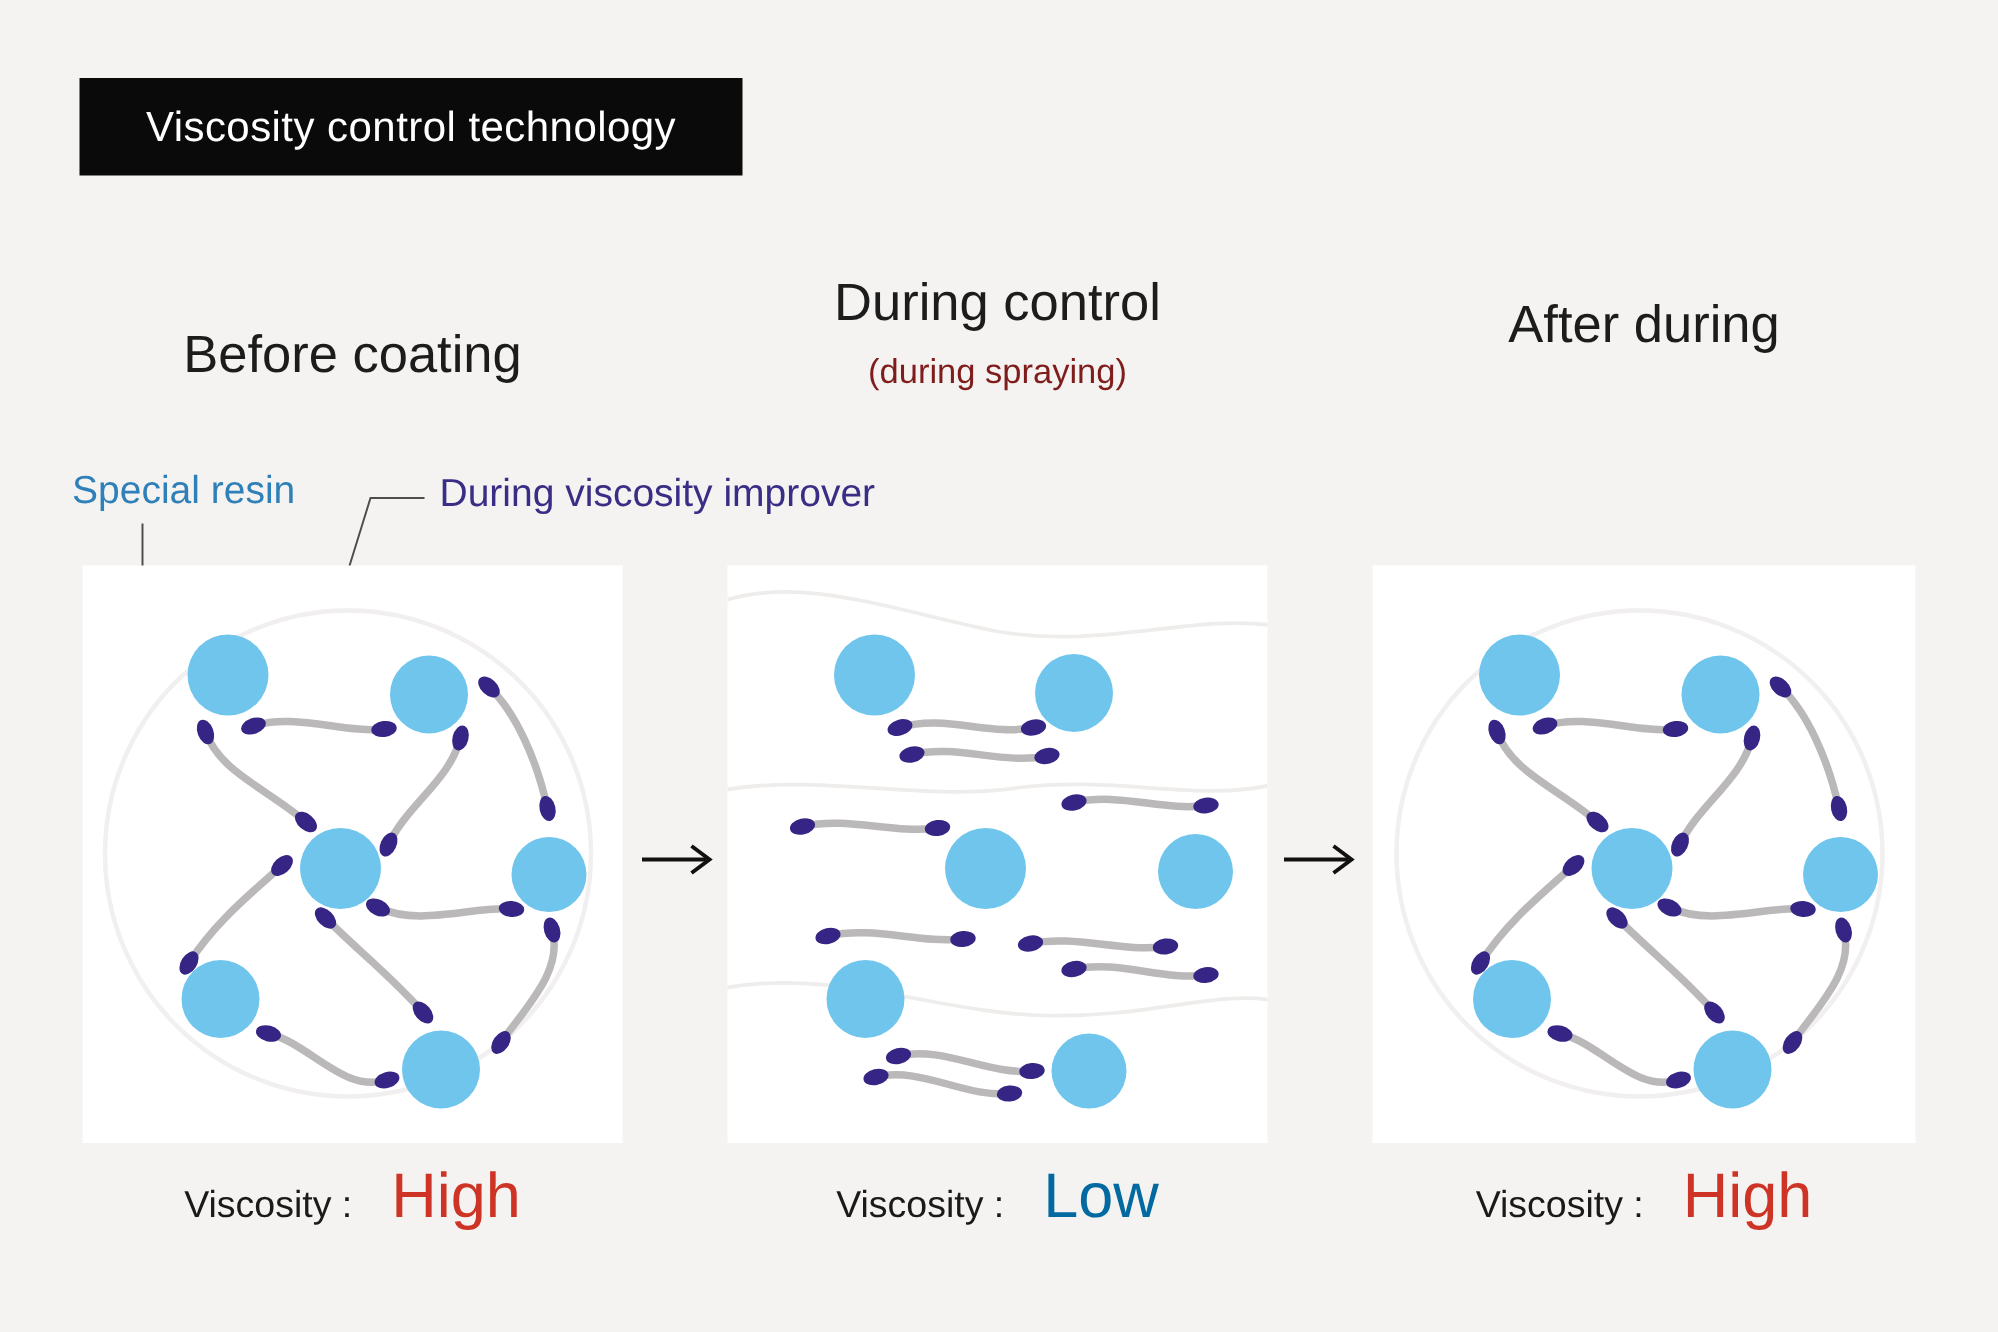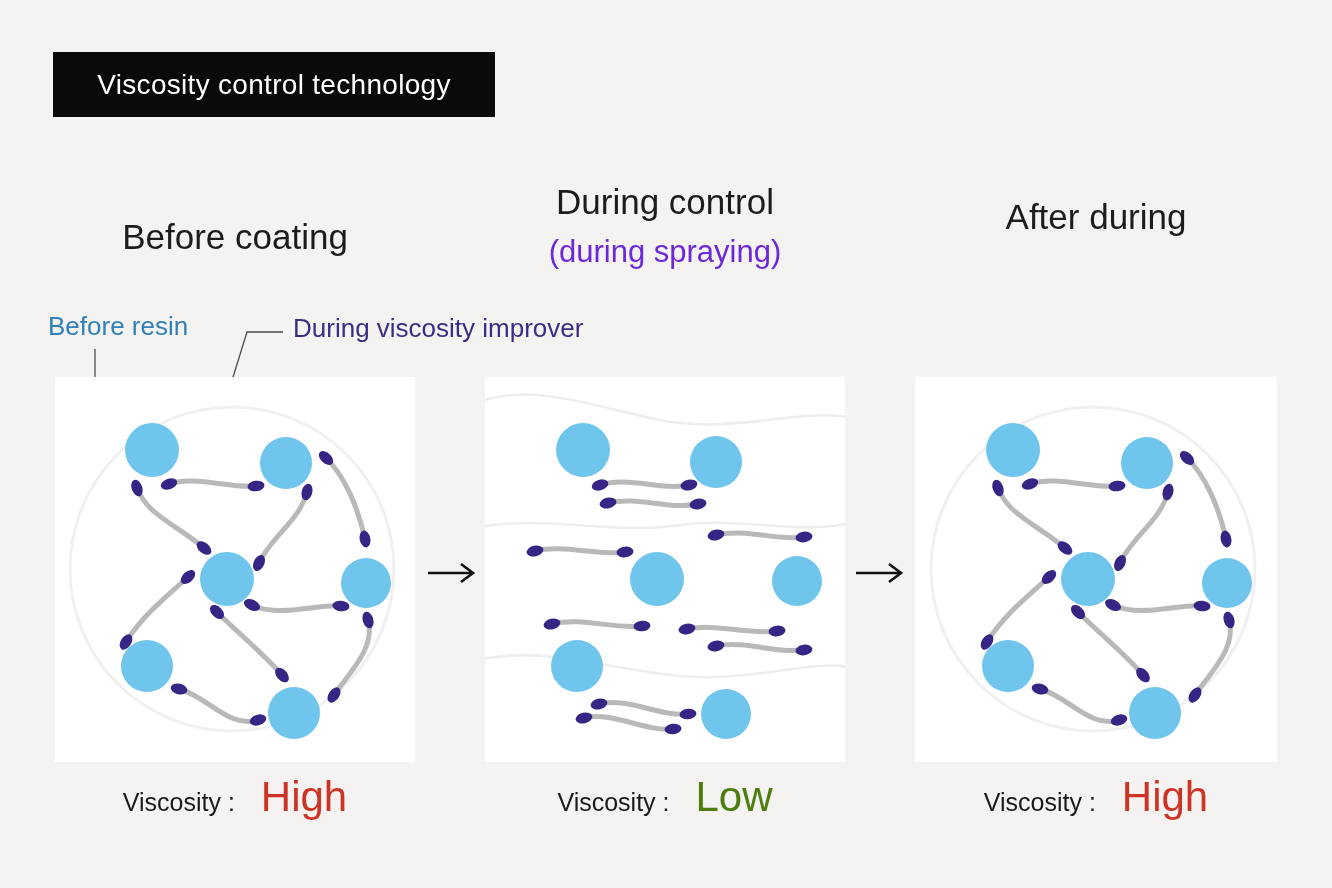--- a/index.html
+++ b/index.html
@@ -17,21 +17,21 @@
   .title-box span{ color:#ffffff; font-size:28px; letter-spacing:.3px; }
   .col-heading{
     position:absolute; text-align:center; color:#1c1c1c;
     font-size:35px; font-weight:500; white-space:nowrap;
   }
   .h1{ left:55px; width:360px; top:197px;margin-top:20px; }
   .h2{ left:485px; width:360px; top:182px; }
   .h3{ left:915px; width:362px; top:197px; }
   .col-subheading{
     position:absolute; left:485px; width:360px; top:234px;
-    text-align:center; color:#6d28d9; font-size:31px; white-space:nowrap;
+    text-align:center; color:#7f1d1d; font-size:23px; white-space:nowrap;
   }
   .legend-label{ position:absolute; font-size:26px; white-space:nowrap; }
   .legend-resin{ left:48px; top:311px; }
   .legend-improver{ left:293px; top:313px; }
   .panel{
     position:absolute; top:377px; width:360px; height:385px; background:#ffffff;
   }
   .p1{ left:55px; } .p2{ left:485px; } .p3{ left:915px; width:362px; }
   .panel svg{ width:100%; height:100%; display:block; }
   #leader-overlay{
@@ -54,21 +54,21 @@
 
 <div class="title-box">
   <span>Viscosity control technology</span>
 </div>
 
 <div class="col-heading h1">Before coating</div>
 <div class="col-heading h2">During control</div>
 <div class="col-subheading">(during spraying)</div>
 <div class="col-heading h3">After during</div>
 
-<div class="legend-label legend-resin" style="color: rgb(47, 128, 184);">Before resin</div>
+<div class="legend-label legend-resin" style="color: rgb(47, 128, 184);">Special resin</div>
 <div class="legend-label legend-improver" style="color: rgb(57, 45, 133);">During viscosity improver</div>
 
 <svg id="leader-overlay">
     <polyline points="95,349 95,408 152,448" fill="none" stroke="#4d4d4d" stroke-width="1.3"></polyline>
     <circle cx="152" cy="448" r="3" fill="#4d4d4d"></circle>
     <polyline points="283,332 247,332 203,474" fill="none" stroke="#4d4d4d" stroke-width="1.3"></polyline>
     <circle cx="203" cy="474" r="3" fill="#4d4d4d"></circle>
   </svg>
 
 <div class="panel p1">
@@ -200,18 +200,18 @@
       <path d="M35,5 L47,14 L35,23" fill="none" stroke="#111111" stroke-width="2.6" stroke-linejoin="miter"></path>
     </svg>
   </div>
 
 <div class="caption c1">
   <span class="v-label">Viscosity :</span>
   <span class="v-value" style="color: rgb(206, 52, 37);">High</span>
 </div>
 <div class="caption c2">
   <span class="v-label">Viscosity :</span>
-  <span class="v-value" style="color: #4d7c0f;">Low</span>
+  <span class="v-value" style="color: #0369a1;">Low</span>
 </div>
 <div class="caption c3">
   <span class="v-label">Viscosity :</span>
   <span class="v-value" style="color: rgb(206, 52, 37);">High</span>
 </div>
 
 </body></html>

